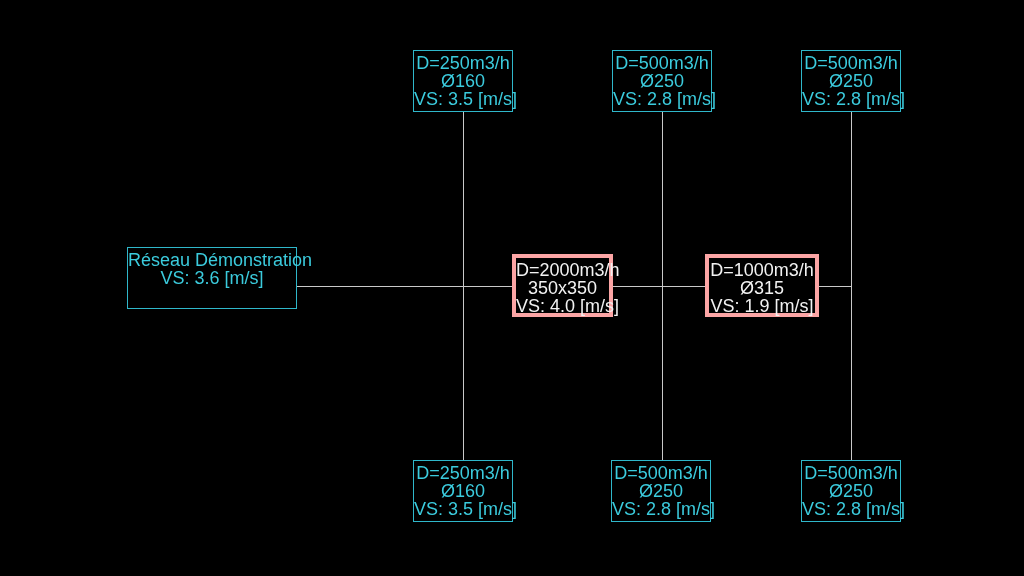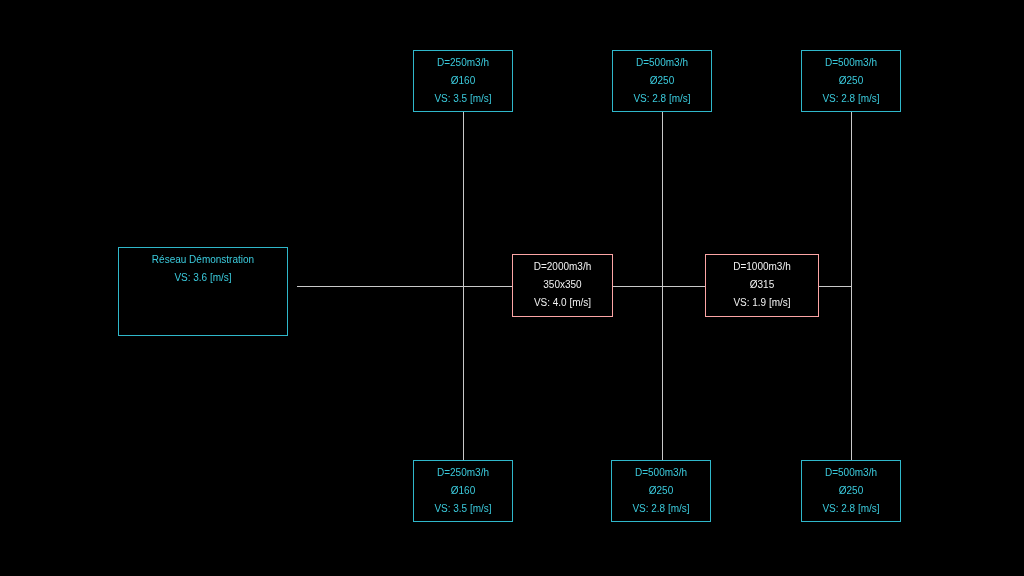--- a/index.html
+++ b/index.html
@@ -22,37 +22,37 @@
   }
   .h-line { height: 1px; }
   .v-line { width: 1px; }
 
   
   .node {
     position: absolute;
     box-sizing: border-box;
     background: #000000;
     text-align: center;
-    font-size: 10px;
+    font-size: 18px;
     line-height: 18px;
     padding-top: 3px;
     white-space: nowrap;
   }
   .node span { display: block; }
   .node.cyan {
     border: 1px solid #2fb7ca;
     color: #3bcbdd;
   }
   .node.white {
-    border: 1px solid #fca5a5;
+    border: 4px solid #fca5a5;
     color: #f2f2f2;
   }
 
   
-  #root-node        { left: 118px; top: 247px; width: 170px; height: 89px; }
+  #root-node        { left: 127px; top: 247px; width: 170px; height: 62px; }
   #trunk-mid-node   { left: 512px; top: 254px; width: 101px; height: 63px; }
   #trunk-right-node { left: 705px; top: 254px; width: 114px; height: 63px; }
 
   #branch-top-1    { left: 413px; top: 50px;  width: 100px; height: 62px; }
   #branch-top-2    { left: 612px; top: 50px;  width: 100px; height: 62px; }
   #branch-top-3    { left: 801px; top: 50px;  width: 100px; height: 62px; }
   #branch-bottom-1 { left: 413px; top: 460px; width: 100px; height: 62px; }
   #branch-bottom-2 { left: 611px; top: 460px; width: 100px; height: 62px; }
   #branch-bottom-3 { left: 801px; top: 460px; width: 100px; height: 62px; }
 

